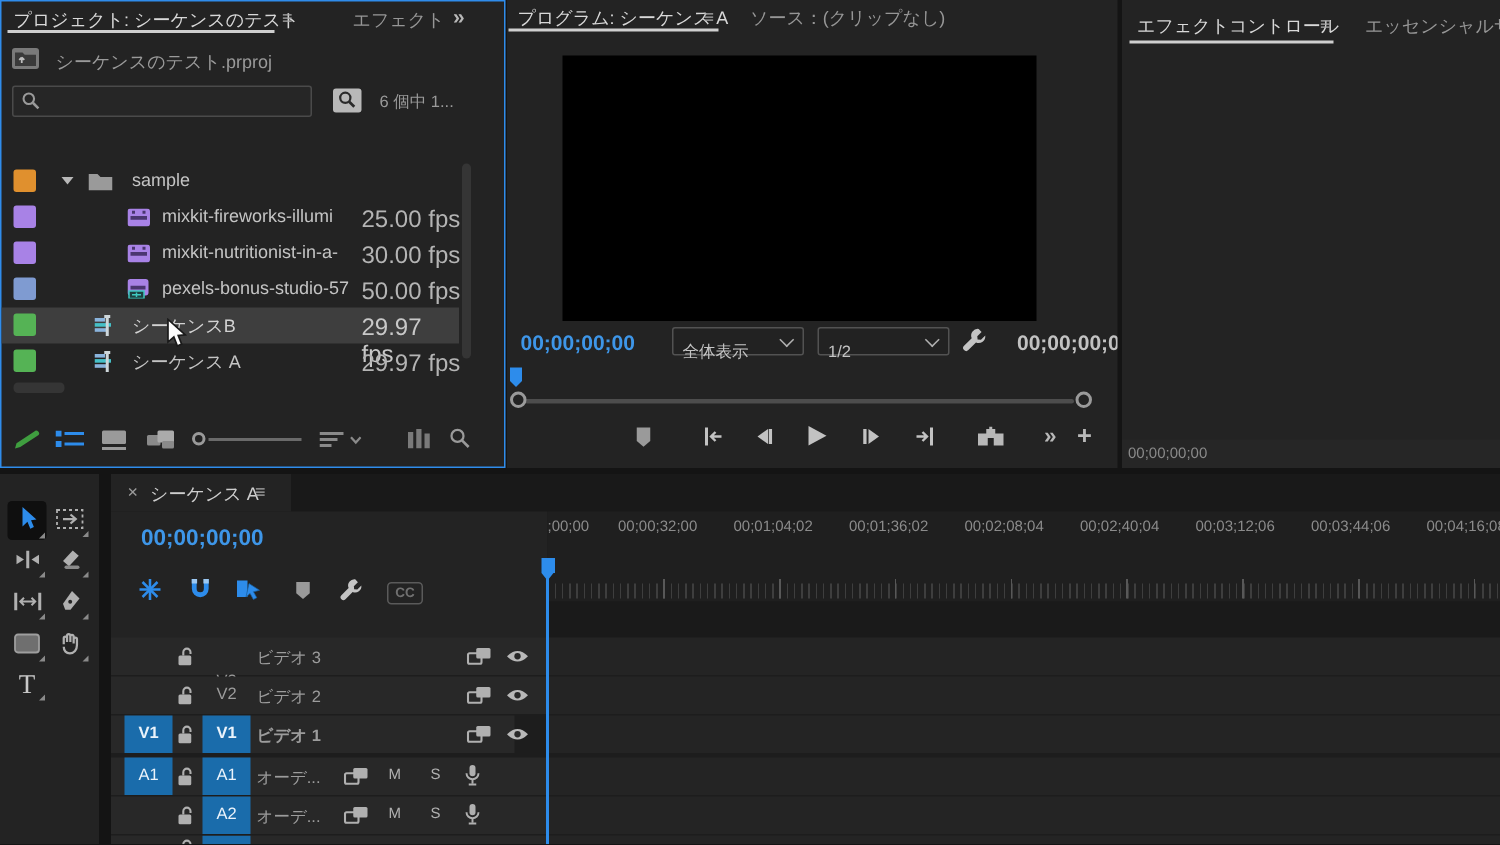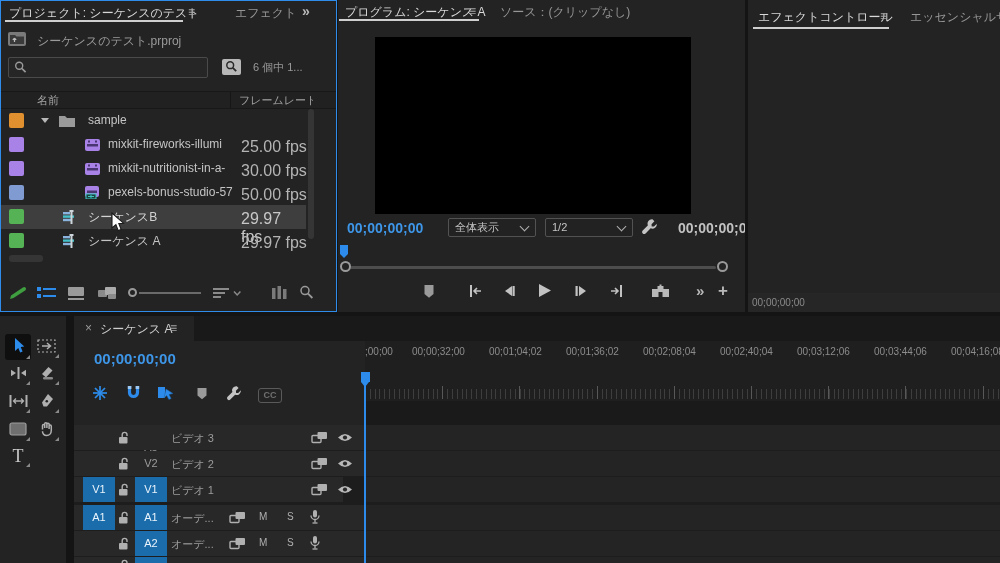--- a/index.html
+++ b/index.html
@@ -8,21 +8,21 @@
     -webkit-font-smoothing:antialiased;}
   .abs{position:absolute;}
   .panel{position:absolute;background:#232323;overflow:hidden;box-sizing:border-box;}
   .tab-active{color:#d8d8d8;}
   .tab-inactive{color:#969696;}
   .underline{position:absolute;height:2px;background:#cfcfcf;}
   .hamburger{color:#a8a8a8;font-size:12px;}
   .tc-blue{color:#3e96e8;font-weight:bold;}
   .tc-gray{color:#c2c2c2;font-weight:bold;}
   .select-box{position:absolute;box-sizing:border-box;background:#222;border:1px solid #525252;
-    border-radius:2px;color:#c4c4c4;font-size:11px;line-height:17px;padding:0 6px;}
+    border-radius:2px;color:#c4c4c4;font-size:11px;line-height:17px;padding:8px 6px;}
   .chev{position:absolute;width:6px;height:6px;border-right:1.5px solid #b0b0b0;border-bottom:1.5px solid #b0b0b0;transform:rotate(45deg);}
   .swatch{position:absolute;width:15px;height:15px;border-radius:2px;}
   .row-name{position:absolute;color:#c4c4c4;font-size:12px;white-space:nowrap;}
   .fps{position:absolute;color:#b4b4b4;font-size:16px;left:240px;top:5px;}
   .badge{position:absolute;width:32px;height:25px;line-height:25px;text-align:center;font-size:11px;color:#9c9c9c;}
   .badge.on{background:#1a6cab;color:#eaf3fb;}
   .trk-name{position:absolute;left:97px;top:6px;font-size:11px;color:#9c9c9c;white-space:nowrap;}
   .mslabel{position:absolute;top:6px;font-size:10px;color:#b0b0b0;}
   .ruler-label{position:absolute;top:0;font-size:10px;color:#8c8c8c;white-space:nowrap;}
   .corner{position:absolute;right:1px;bottom:1px;width:0;height:0;border-left:4px solid transparent;border-bottom:4px solid #8a8a8a;}
@@ -63,25 +63,20 @@
     <div class="abs" style="left:221px;top:58px;width:19px;height:16px;background:#b8b8b8;border-radius:2px;">
       <span class="abs" style="left:3px;top:1px;">
         <svg width="13" height="13" viewBox="0 0 13 13">
             <circle cx="5.2" cy="5.2" r="3.4" fill="none" stroke="#2a2a2a" stroke-width="1.5"></circle>
             <line x1="7.8" y1="7.8" x2="11.2" y2="11.2" stroke="#2a2a2a" stroke-width="1.8"></line>
           </svg>
       </span>
     </div>
     <div class="abs" style="left:252px;top:59px;font-size:11px;color:#9a9a9a;">6 個中 1...</div>
 
-    <div class="abs" style="left:0;top:90px;width:335px;height:16px;background:#212121;border-top:1px solid #181818;border-bottom:1px solid #181818;">
-      <span class="abs" style="left:36px;top:1px;font-size:11px;color:#a4a4a4;">名前</span>
-      <span class="abs" style="left:229px;top:0;width:1px;height:16px;background:#161616;"></span>
-      <span class="abs" style="left:238px;top:1px;width:74px;overflow:hidden;white-space:nowrap;font-size:11px;color:#a4a4a4;">フレームレート</span>
-    </div>
 
     <div class="abs" style="left:0;top:108px;width:335px;height:24px;">
       <span class="swatch" style="left:8px;top:4px;background:#e0902e;"></span>
       <span class="abs" style="left:40px;top:9px;width:0;height:0;border-left:4px solid transparent;border-right:4px solid transparent;border-top:5px solid #b8b8b8;"></span>
       <span class="abs" style="left:58px;top:6px;">
         <svg width="16" height="12">
             <path d="M0 1 h6 l2 2 h8 v9 H0 Z" fill="#9a9a9a"></path>
           </svg>
       </span>
       <span class="row-name" style="left:87px;top:4px;">sample</span>
@@ -475,21 +470,21 @@
           </svg>
       </span>
       <span class="abs icon-btn" style="left:263px;top:7px;">
         <svg width="16" height="11">
             <path d="M1 5.5 Q8 -1.5 15 5.5 Q8 12.5 1 5.5 Z" fill="#b8b8b8"></path>
             <circle cx="8" cy="5.5" r="2.1" fill="#282828"></circle>
           </svg>
       </span>
     </div>
 
-    <div class="abs" style="left:0;top:161px;width:269px;height:25px;background:#282828;">
+    <div class="abs" style="left:0;top:161px;width:269px;height:25px;background:#282828;font-weight:bold;">
       <span class="badge on" style="left:9px;top:0;">V1</span>
       <span class="abs icon-btn" style="left:44px;top:6px;">
         <svg width="11" height="13">
             <path d="M4.2 6 V3.8 a2.4 2.4 0 0 1 4.8 0 V5" fill="none" stroke="#b0b0b0" stroke-width="1.4"></path>
             <rect x="1" y="6" width="8.5" height="6.5" rx="1" fill="#b0b0b0"></rect>
           </svg>
       </span>
       <span class="badge on" style="left:61px;top:0;">V1</span>
       <span class="trk-name">ビデオ 1</span>
       <span class="abs icon-btn" style="left:237px;top:6px;">

